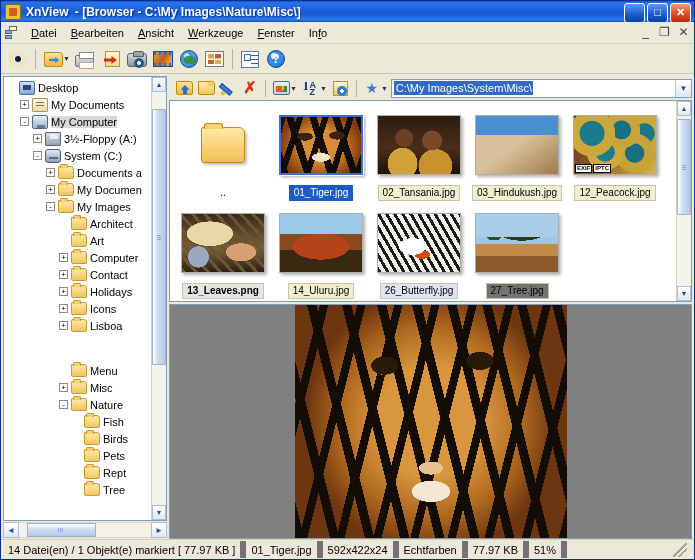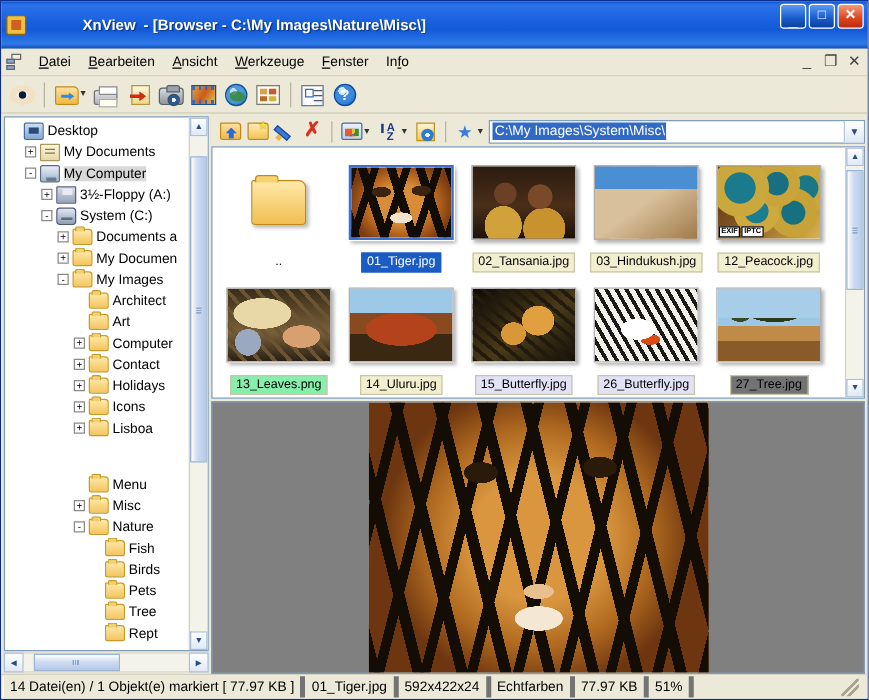--- a/index.html
+++ b/index.html
@@ -13,28 +13,27 @@
   #app {
     width: 695px; height: 560px;
     position: relative;
     background: #ece9d8;
     border: 1px solid #0a2d8f;
     display: flex; flex-direction: column;
   }
 
   
   .titlebar {
-    height: 38px;
+    height: 21px;
     background: linear-gradient(to bottom,
        #0b55d4 0%, #2b72e8 8%, #1a62e0 40%, #1359d8 60%, #2f7ae8 90%, #1049b8 100%);
     display: flex; align-items: center;
     padding: 0 2px 0 4px;
     flex: 0 0 auto;
     position: relative;
-    gap: 40px;
   }
   .titlebar-icon {
     width: 16px; height: 16px;
     background: #f0c040;
     border: 1px solid #8a6a10;
     border-radius: 2px;
     margin-right: 5px;
     position: relative;
     flex: 0 0 auto;
   }
@@ -395,21 +394,21 @@
     height: 20px; flex:0 0 20px;
     background:#ece9d8;
     display:flex; align-items:center;
     border-top:1px solid #d6d2c0;
     font-size:11px;
     padding:0 1px;
   }
   .st-cell {
     height:17px; display:flex; align-items:center;
     padding:0 5px;
-    border-right:4px solid #737373;
+    border-right:6px solid #737373;
     white-space:nowrap;
   }
   .st-cell:first-child { border-left:1px solid #fff; }
   .st-flex { flex:1 1 auto; border-right:none; }
   .st-grip {
     width:14px; height:14px; margin-left:auto; margin-right:1px;
     background:
       linear-gradient(135deg,transparent 45%,#a8a490 45%,#a8a490 55%,transparent 55%),
       linear-gradient(135deg,transparent 65%,#a8a490 65%,#a8a490 75%,transparent 75%);
   }
@@ -795,26 +794,26 @@
               <span class="tlabel">Birds</span>
             </div>
             <div class="tnode" style="padding-left: 65px;">
               <span class="texp blank"></span>
               <span class="tfolder"></span>
               <span class="tlabel">Pets</span>
             </div>
             <div class="tnode" style="padding-left: 65px;">
               <span class="texp blank"></span>
               <span class="tfolder"></span>
-              <span class="tlabel">Tree</span>
+              <span class="tlabel">Rept</span>
             </div>
             <div class="tnode" style="padding-left: 65px;">
               <span class="texp blank"></span>
               <span class="tfolder"></span>
-              <span class="tlabel">Rept</span>
+              <span class="tlabel">Tree</span>
             </div>
           </div>
         <div class="vscroll">
           <div class="sc-arrow">▲</div>
           <div class="sc-track">
             <div class="sc-thumb" style="top:4%;height:62%;"></div>
           </div>
           <div class="sc-arrow">▼</div>
         </div>
       </div>
@@ -911,37 +910,29 @@
                 </div>
               </div>
               <div class="thumb-label" style="background: rgb(242, 238, 208); border-color: rgb(200, 196, 168);">12_Peacock.jpg</div>
             </div>
             <div class="thumb-cell">
               <div class="thumb-img-wrap">
                 <div class="thumb-img">
                   <div class="art art-leaves"></div>
                 </div>
               </div>
-              <div class="thumb-label" style="background: #86efac; border-color: rgb(200, 196, 168);">13_Leaves.png</div>
+              <div class="thumb-label" style="background: #e5e5e5; border-color: rgb(200, 196, 168); font-weight: bold;">13_Leaves.png</div>
             </div>
             <div class="thumb-cell">
               <div class="thumb-img-wrap">
                 <div class="thumb-img">
                   <div class="art art-uluru"></div>
                 </div>
               </div>
               <div class="thumb-label" style="background: rgb(242, 238, 208); border-color: rgb(200, 196, 168);">14_Uluru.jpg</div>
-            </div>
-            <div class="thumb-cell">
-              <div class="thumb-img-wrap">
-                <div class="thumb-img">
-                  <div class="art art-butterfly1"></div>
-                </div>
-              </div>
-              <div class="thumb-label" style="background: rgb(226, 226, 246); border-color: rgb(200, 196, 168);">15_Butterfly.jpg</div>
             </div>
             <div class="thumb-cell">
               <div class="thumb-img-wrap">
                 <div class="thumb-img">
                   <div class="art art-butterfly2"></div>
                 </div>
               </div>
               <div class="thumb-label" style="background: rgb(226, 226, 246); border-color: rgb(200, 196, 168);">26_Butterfly.jpg</div>
             </div>
             <div class="thumb-cell">

